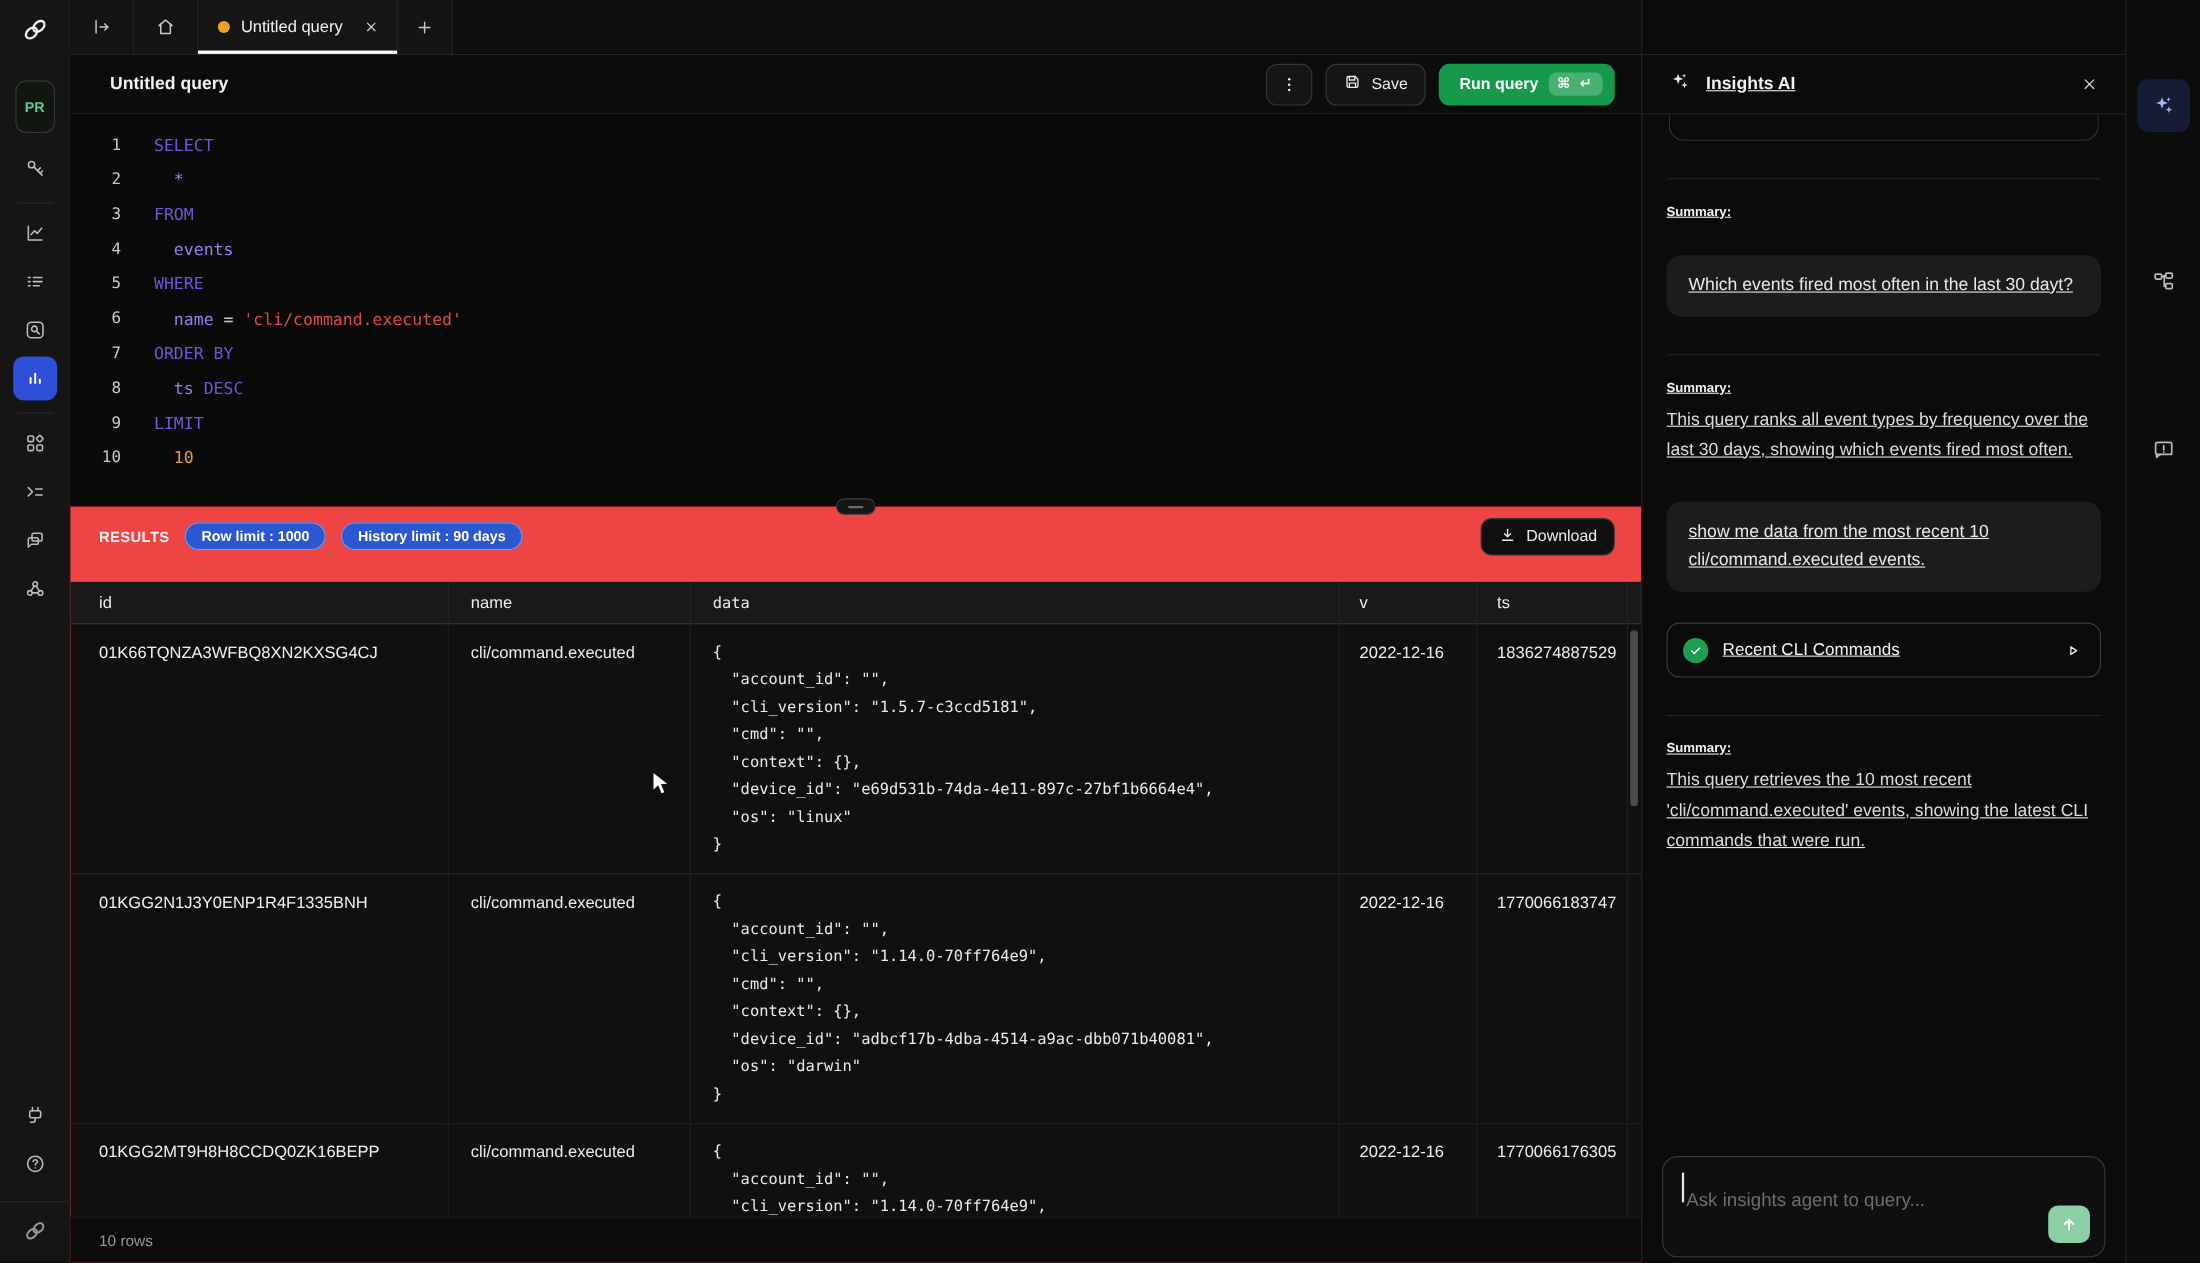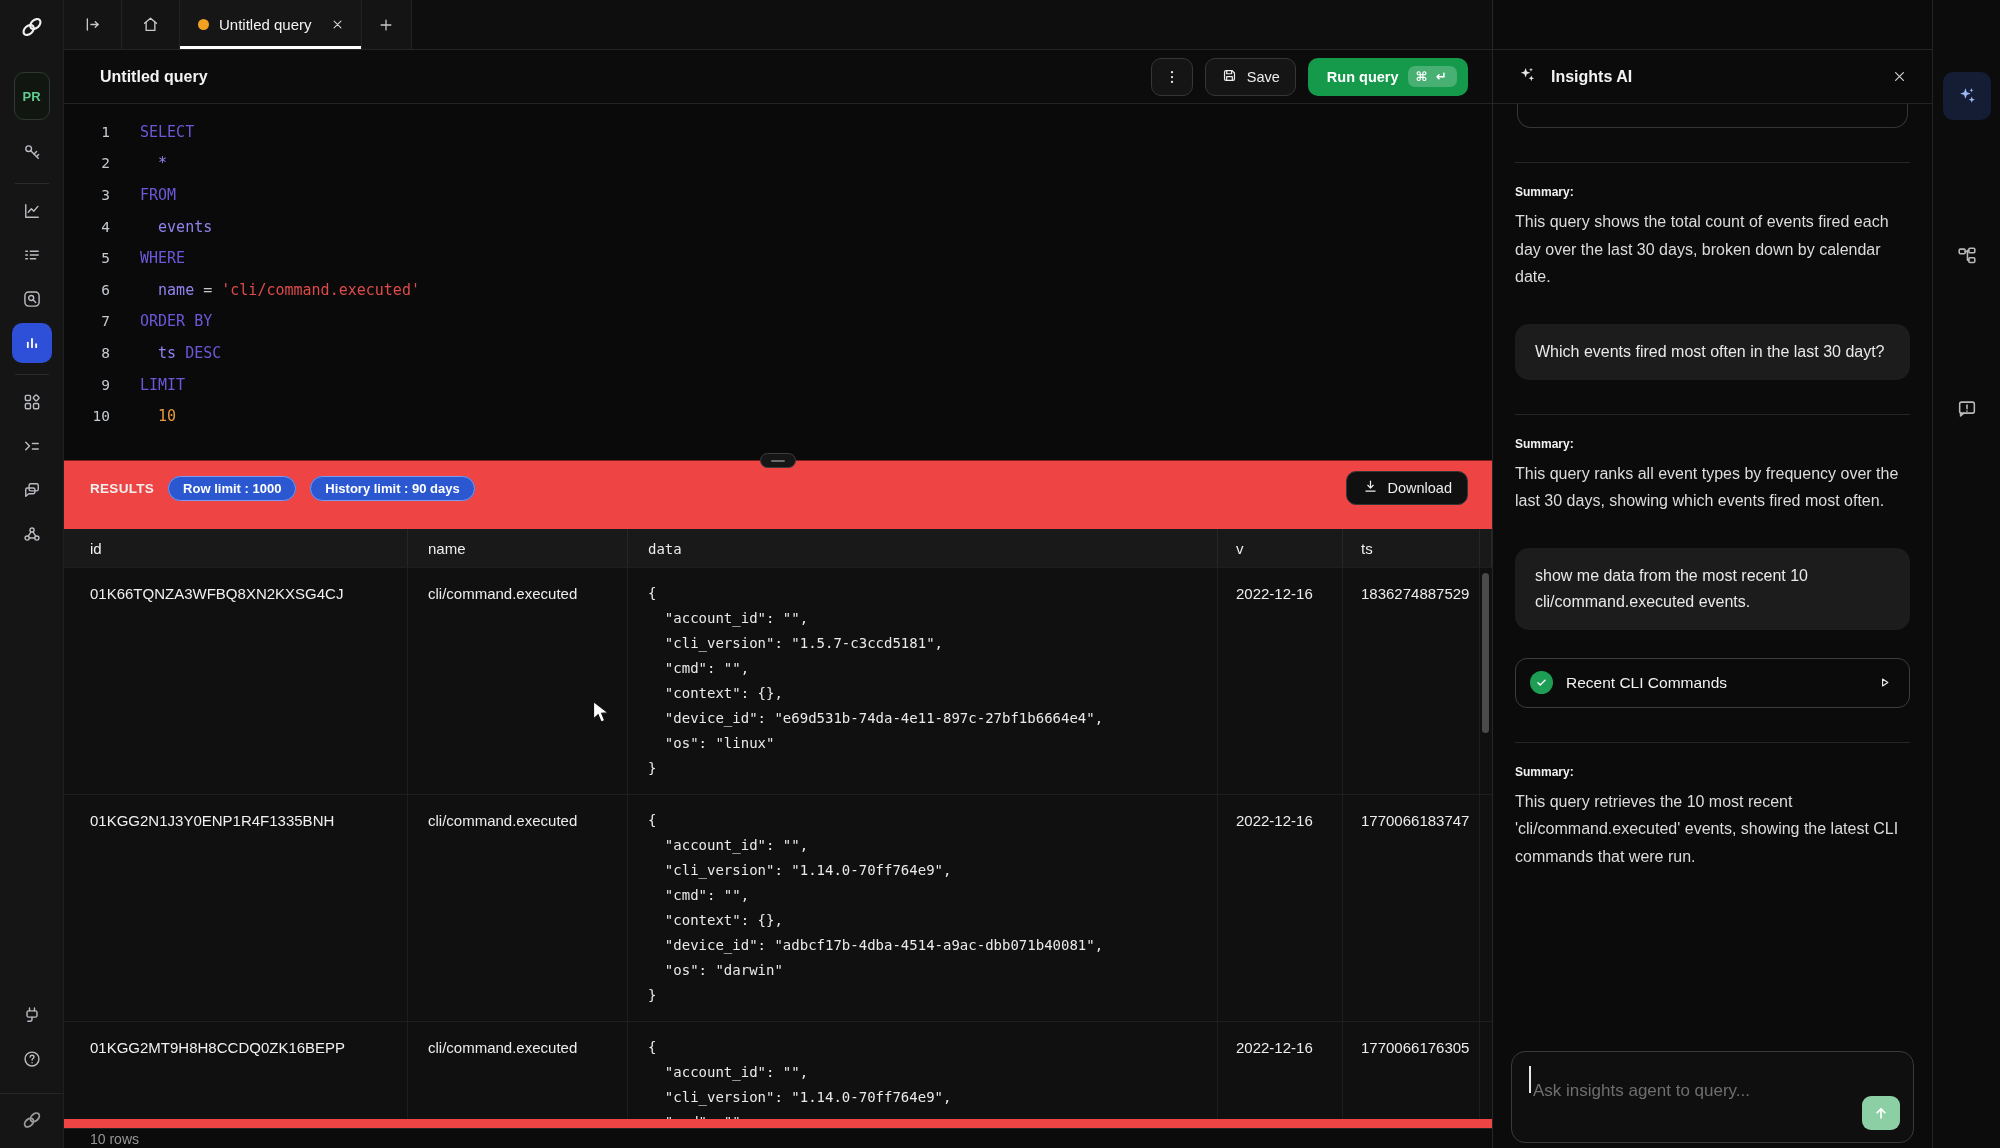--- a/index.html
+++ b/index.html
@@ -89,27 +89,27 @@
   .c0 { width:344px; padding:17px 20px 0 26px; font-size:15px; color:#f1f1f1; }
   .c1 { width:220px; padding:17px 20px 0 20px; font-size:15px; color:#ededed; }
   .c2 { width:590px; padding:13px 20px 13px 20px; font-family:"DejaVu Sans Mono",monospace;
     font-size:14px; line-height:25px; color:#eaeaea; white-space:pre; }
   .c3 { width:125px; padding:17px 10px 0 18px; font-size:15px; color:#ededed; }
   .c4 { width:137px; padding:17px 0 0 18px; font-size:15px; color:#ededed;
     overflow:hidden; white-space:nowrap; }
   .cg { width:12px; border-right:none; }
   .vscroll { position:absolute; right:3px; top:44px; width:7px; height:160px;
     background:#4a4a4a; border-radius:4px; }
-  .statusbar { position:absolute; left:0; right:0; bottom:0; height:20px;
+  .statusbar { position:absolute; left:0; right:0; bottom:0; height:42px;
     border-top:1px solid #232323; background:#0b0b0b; display:flex; align-items:center;
     padding-left:26px; color:#969696; font-size:14px; }
 
   
   .insights { position:absolute; left:1492px; top:0; width:440px; height:100%;
-    background:#0b0b0b; border-left:1px solid #262626; display:flex; flex-direction:column; }
+    background:#0b0b0b; border-left:1px solid #262626; display:flex; flex-direction:column;text-decoration:underline; }
   .ins-top { height:50px; flex:none; border-bottom:1px solid #242424; }
   .ins-header { height:54px; flex:none; display:flex; align-items:center; gap:14px;
     padding:0 24px; border-bottom:1px solid #242424; }
   .ins-title { font-size:16px; font-weight:700; color:#f2f2f2; }
   .ins-close { color:#d0d0d0; display:flex; }
   .ins-body { position:relative; flex:1; padding:0 22px; overflow:hidden; }
   .partial-card { height:24px; border:1px solid #353535; border-top:none;
     border-radius:0 0 14px 14px; margin:0 2px; }
   .ins-divider { height:1px; background:#262626; margin-top:34px; }
   .sum-h { margin-top:22px; font-size:12px; font-weight:700; color:#f2f2f2; }
@@ -452,21 +452,20 @@
           <svg viewBox="0 0 24 24" width="17" height="17" fill="none" stroke="currentColor" stroke-width="1.7" stroke-linecap="round" stroke-linejoin="round">
             <path d="M6.5 6.5l11 11M17.5 6.5l-11 11"></path>
           </svg>
         </span>
     </div>
     <div class="ins-body" id="ins-sections">
       <div class="partial-card"></div>
         <div class="ins-divider"></div>
         <div>
           <div class="sum-h">Summary:</div>
-          <div class="sum-p">This query shows the total count of events fired each day over the last 30 days, broken down by calendar date.</div>
         </div>
         <div class="bubble">Which events fired most often in the last 30 dayt?</div>
         <div class="ins-divider"></div>
         <div>
           <div class="sum-h">Summary:</div>
           <div class="sum-p">This query ranks all event types by frequency over the last 30 days, showing which events fired most often.</div>
         </div>
         <div class="bubble">show me data from the most recent 10 cli/command.executed events.</div>
         <div class="action">
           <span class="check">

